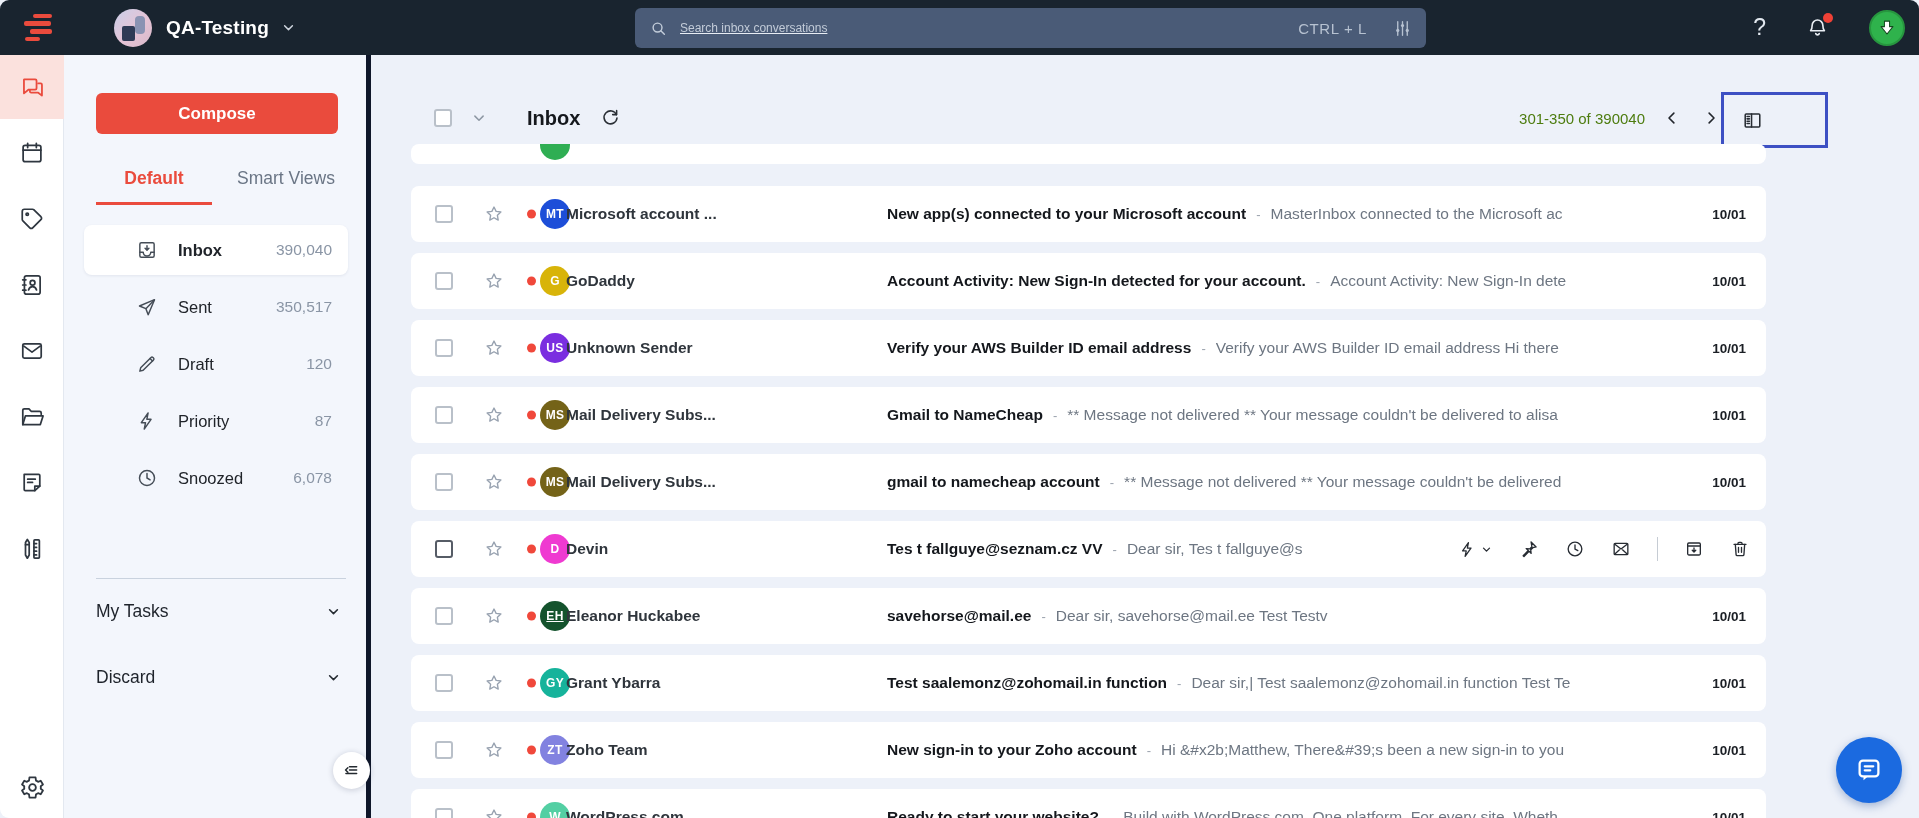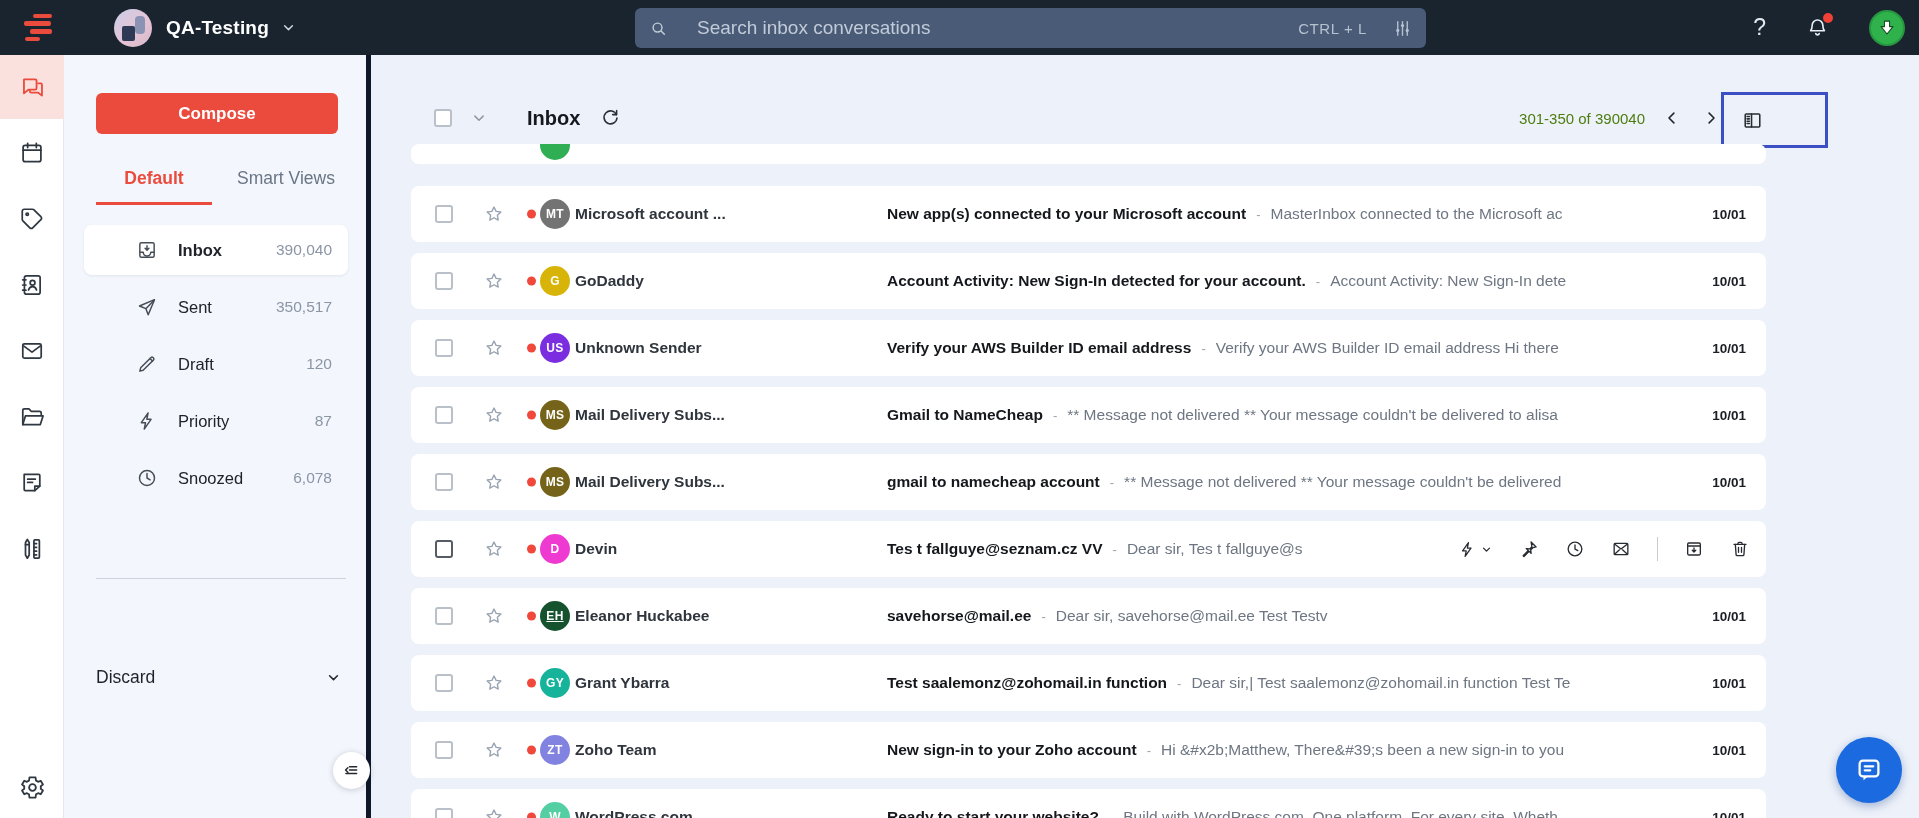--- a/index.html
+++ b/index.html
@@ -4,40 +4,40 @@
 <style>
   :root{
     --accent:#ea4b3d;
     --topbar:#19242f;
     --annotation:#3d50c3;
     --fab:#1b6ae0;
     --dot:#f0483b;
   }
   *{box-sizing:border-box;margin:0;padding:0;font-family:"Liberation Sans",sans-serif;}
   html,body{width:1919px;height:818px;overflow:hidden;background:#edf1f9;}
-  .screen{position:relative;width:1919px;height:818px;overflow:hidden;background:#edf1f9;}
+  .screen{position:relative;width:1919px;height:818px;overflow:hidden;background:#edf1f9;border-radius:9px;}
   svg{display:block;}
 
   
   .topbar{position:absolute;top:0;left:0;right:0;height:55px;background:var(--topbar);display:flex;align-items:center;z-index:30;}
   .logo{width:34px;height:28px;margin-left:22px;display:flex;flex-direction:column;justify-content:space-between;}
   .logo i{display:block;height:4.5px;border-radius:2px;background:var(--accent);}
   .logo i:nth-child(1){width:19px;margin-left:11px;}
   .logo i:nth-child(2){width:27px;margin-left:2px;}
   .logo i:nth-child(3){width:22px;margin-left:8px;}
   .logo i:nth-child(4){width:15px;margin-left:3px;}
   .ws-avatar{width:38px;height:38px;border-radius:50%;margin-left:58px;background:linear-gradient(135deg,#c9cfe9 0%,#e5c4d6 55%,#d8b8c9 100%);position:relative;overflow:hidden;flex:none;}
   .ws-avatar::after{content:"";position:absolute;left:8px;bottom:6px;width:13px;height:15px;background:#2e3a55;border-radius:2px;}
   .ws-avatar::before{content:"";position:absolute;right:7px;top:7px;width:10px;height:18px;background:#8a93b3;border-radius:4px;}
   .ws-name{color:#fff;font-size:19px;font-weight:700;margin-left:14px;letter-spacing:.2px;}
   .ws-chev{margin-left:11px;color:#cfd6df;}
 
   .searchbar{position:absolute;left:635px;top:8px;width:791px;height:40px;background:#4a5b77;border-radius:6px;display:flex;align-items:center;padding:0 14px;}
   .search-icon{color:#c3cdda;flex:none;}
-  .searchbar input{flex:1;margin-left:29px;background:transparent;border:none;outline:none;color:#e8edf4;font-size:19px;}
+  .searchbar input{flex:1;margin-left:12px;background:transparent;border:none;outline:none;color:#e8edf4;font-size:12px;text-decoration:underline;}
   .searchbar input::placeholder{color:#c2cbd8;}
   .shortcut{color:#b7c2d1;font-size:15px;letter-spacing:.6px;margin-right:26px;white-space:nowrap;}
   .sliders-icon{color:#b7c2d1;flex:none;}
 
   .top-actions{position:absolute;right:14px;top:0;height:55px;display:flex;align-items:center;gap:40px;}
   .help-glyph{color:#e3e9f0;font-size:23px;font-weight:400;cursor:default;}
   .bell-wrap{position:relative;color:#e9eef4;}
   .bell-dot{position:absolute;top:-3px;right:-4px;width:10px;height:10px;border-radius:50%;background:#ef4136;}
   .green-avatar{width:36px;height:36px;border-radius:50%;background:#2fb24c;border:2px solid #27963f;display:flex;align-items:center;justify-content:center;}
 
@@ -85,21 +85,21 @@
   .rows{position:absolute;left:39px;top:89px;width:1355px;}
   .row{position:relative;height:56px;background:#fff;border-radius:8px;margin-bottom:11px;}
   .row.partial{height:20px;margin-bottom:22px;overflow:hidden;}
   .row.partial .r-avatar{top:-14px;transform:none;}
   .rc{position:absolute;top:50%;transform:translateY(-50%);}
   .r-check{left:24px;}
   .row.hovered .r-check{border-color:#565c66;}
   .r-star{left:72px;color:#98a2b0;cursor:pointer;}
   .r-dot{left:116px;width:9px;height:9px;border-radius:50%;background:var(--dot);}
   .r-avatar{left:129px;width:30px;height:30px;border-radius:50%;color:#fff;font-size:12px;font-weight:700;display:flex;align-items:center;justify-content:center;letter-spacing:.3px;}
-  .r-sender{left:164px;width:265px;font-size:15.5px;font-weight:700;color:#2f353c;white-space:nowrap;overflow:hidden;}
+  .r-sender{left:155px;width:265px;font-size:15.5px;font-weight:700;color:#2f353c;white-space:nowrap;overflow:hidden;}
   .r-content{left:476px;right:102px;display:flex;align-items:center;white-space:nowrap;overflow:hidden;font-size:15.5px;}
   .row.hovered .r-content{right:394px;}
   .r-subject{font-weight:700;color:#14171c;flex:none;}
   .r-sep{color:#9aa2ad;margin:0 10px;font-size:13px;flex:none;}
   .r-preview{color:#6d7682;overflow:hidden;min-width:0;}
   .r-date{right:20px;font-size:13.5px;font-weight:700;color:#1b1f25;}
   .r-actions{display:none;right:16px;align-items:center;gap:26px;color:#272c33;}
   .row.hovered .r-actions{display:flex;}
   .act{display:flex;align-items:center;cursor:pointer;color:#272c33;background:none;border:none;padding:0;}
   .act-snippets{gap:3px;}
@@ -278,20 +278,28 @@
             <svg width="22" height="22" viewBox="0 0 24 24" fill="none" stroke="currentColor" stroke-width="1.6" stroke-linecap="round">
               <circle cx="12" cy="12" r="8.2"></circle>
               <path d="M12 7.2V12l3.4 2"></path>
             </svg>
           </span>
     <span class="f-label">Snoozed</span>
     <span class="f-count">6,078</span>
   </div>
       </div>
     <div class="side-divider"></div>
+    <div class="side-section" style="top:541px">
+      <span class="s-label">My Tasks</span>
+      <span class="s-chev">
+        <svg width="17" height="17" viewBox="0 0 24 24" fill="none" stroke="currentColor" stroke-width="2.2" stroke-linecap="round" stroke-linejoin="round">
+            <path d="M6.5 9.5L12 15l5.5-5.5"></path>
+          </svg>
+      </span>
+    </div>
     <div class="side-section" style="top:607px">
       <span class="s-label">Discard</span>
       <span class="s-chev">
         <svg width="17" height="17" viewBox="0 0 24 24" fill="none" stroke="currentColor" stroke-width="2.2" stroke-linecap="round" stroke-linejoin="round">
             <path d="M6.5 9.5L12 15l5.5-5.5"></path>
           </svg>
       </span>
     </div>
   </aside>
 
@@ -347,21 +355,21 @@
 
   </div>
         <div class="row">
     <div class="checkbox rc r-check"></div>
     <span class="rc r-star">
       <svg width="22" height="22" viewBox="0 0 24 24" fill="none" stroke="currentColor" stroke-width="1.5" stroke-linejoin="round">
               <path d="M12 4.4l2.3 4.7 5.2.7-3.8 3.6.9 5.2L12 16.1l-4.6 2.5.9-5.2-3.8-3.6 5.2-.7z"></path>
             </svg>
     </span>
     <i class="rc r-dot"></i>
-    <div class="rc r-avatar" style="background: #737373;">MT</div>
+    <div class="rc r-avatar" style="background: #1d4ed8;">MT</div>
     <div class="rc r-sender">Microsoft account ...</div>
     <div class="rc r-content">
       <span class="r-subject">New app(s) connected to your Microsoft account</span>
       <span class="r-sep">-</span>
       <span class="r-preview">MasterInbox connected to the Microsoft ac</span>
     </div>
     <span class="rc r-date">10/01</span>
 
   </div>
         <div class="row">

